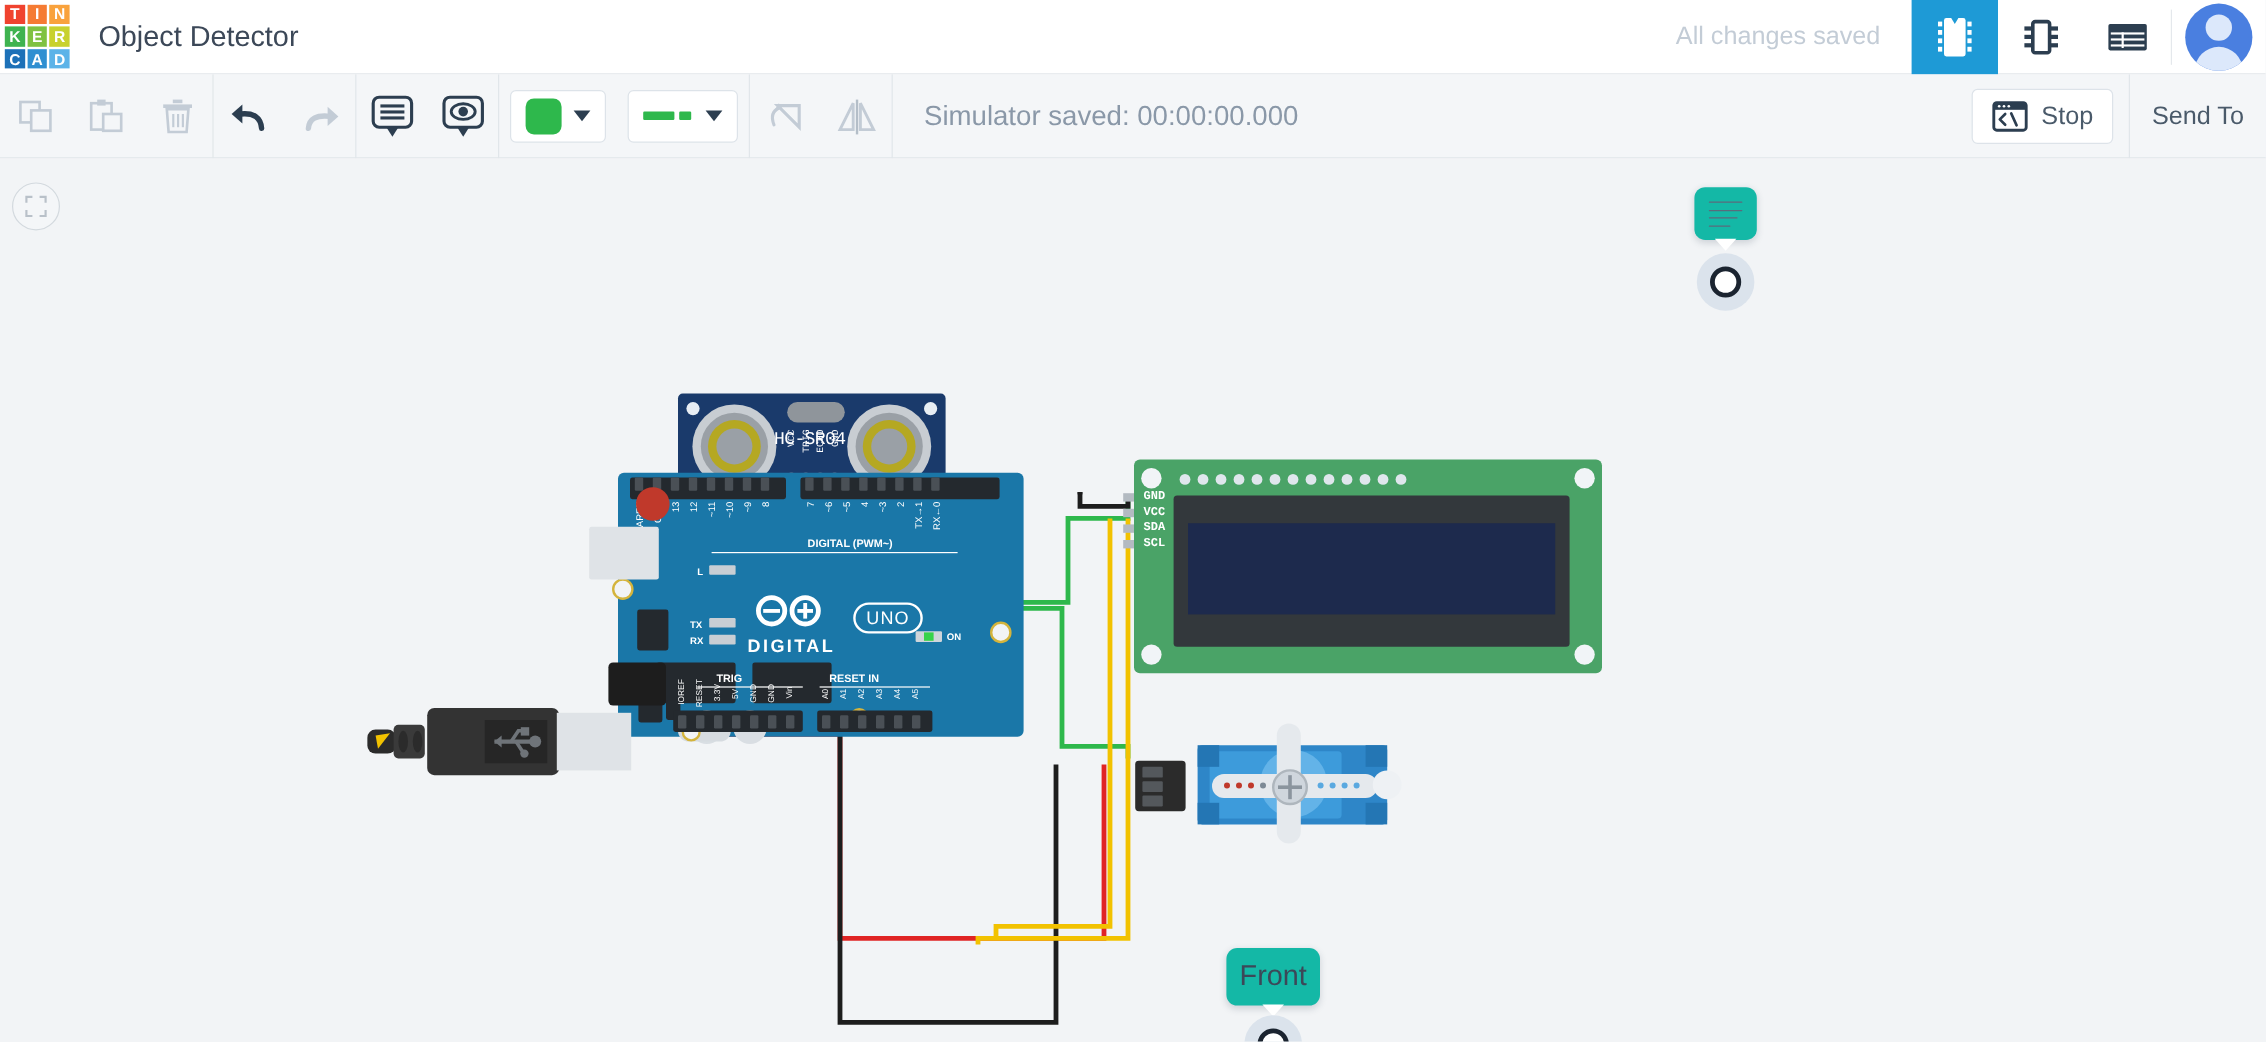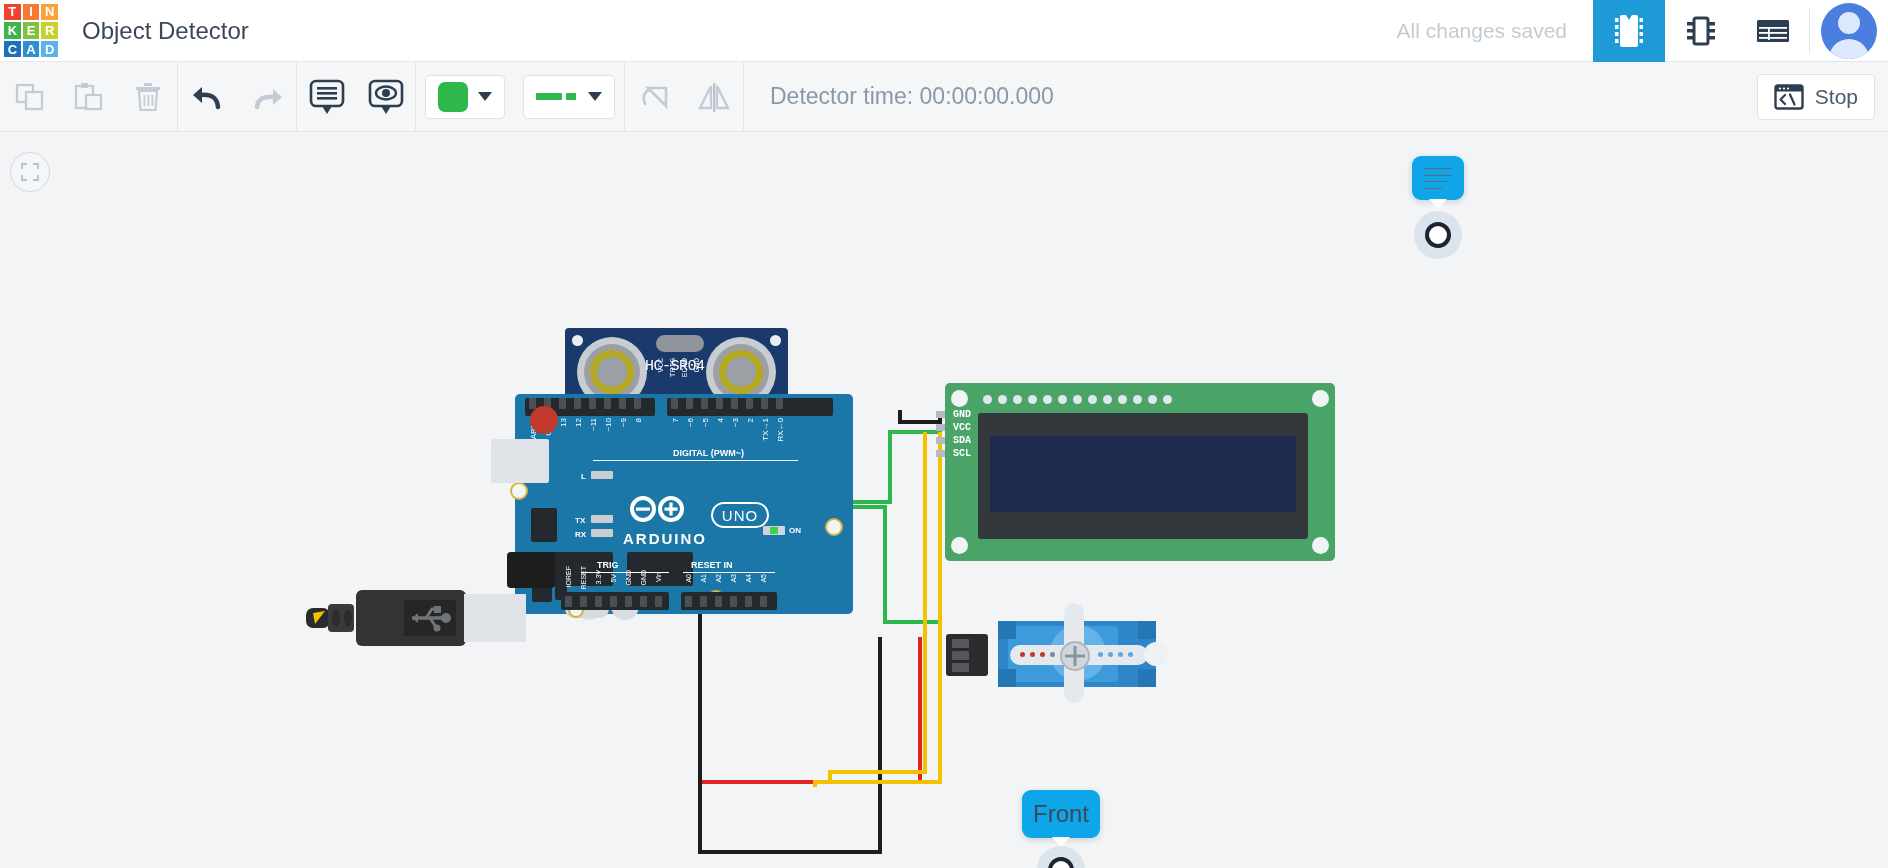--- a/index.html
+++ b/index.html
@@ -279,21 +279,21 @@
     background: #54585c; border-radius: 1px;
   }
   #servo-shaft {
     position: absolute; right: -12px; top: 21px; width: 24px; height: 24px;
     border-radius: 50%; background: #eef1f4;
   }
   
   #usb { position: absolute; left: 306px; top: 448px; }
   
   .callout {
-    position: absolute; background: #0ea5e9; border-radius: 9px;
+    position: absolute; background: #14b8a6; border-radius: 9px;
     box-shadow: 0 2px 6px rgba(40,55,75,0.18);
     display: flex; align-items: center; justify-content: center;
     cursor: pointer;
   }
   .callout::after {
     content: ""; position: absolute; bottom: -9px; left: 50%;
     margin-left: -9px; width: 0; height: 0;
     border-left: 9px solid transparent; border-right: 9px solid transparent;
     border-top: 10px solid #fff;
   }
@@ -468,37 +468,40 @@
   <div class="tb-btn">
     <svg width="38" height="38" viewBox="0 0 38 38">
       <path d="M16 8 L16 30 L5 30 Z" fill="none" stroke="#c3ccd6" stroke-width="2.4"></path>
       <path d="M22 8 L22 30 L33 30 Z" fill="none" stroke="#c3ccd6" stroke-width="2.4"></path>
       <rect x="18.2" y="5" width="2" height="29" fill="#b4bec8"></rect>
     </svg>
   </div>
 
   <div class="tb-sep"></div>
 
-  <div id="sim-time">Detector time: 00:00:00.000</div>
+  <div id="sim-time">Simulator saved: 00:00:00.000</div>
 
   <div id="right-tools">
     <div id="code-btn">
       <svg width="30" height="26" viewBox="0 0 30 26">
         <rect x="1.5" y="1.5" width="27" height="23" rx="2.5" fill="none" stroke="#2c3e50" stroke-width="2.4"></rect>
         <rect x="1.5" y="1.5" width="27" height="6" fill="#2c3e50"></rect>
         <circle cx="6" cy="4.5" r="1.1" fill="#ffffff"></circle>
         <circle cx="10" cy="4.5" r="1.1" fill="#ffffff"></circle>
         <circle cx="14" cy="4.5" r="1.1" fill="#ffffff"></circle>
         <path d="M11 11 L6.5 15.5 L11 20" fill="none" stroke="#2c3e50" stroke-width="2.2" stroke-linecap="round" stroke-linejoin="round"></path>
         <path d="M16 10.5 L20.5 20.5" fill="none" stroke="#2c3e50" stroke-width="2.2" stroke-linecap="round"></path>
       </svg>
       <span>Stop</span>
     </div>
 
 
+    <div id="sendto-btn">
+      <span>Send To</span>
+    </div>
   </div>
 </div>
 
 <div id="canvas">
 
   <div id="fit-btn">
     <svg width="20" height="20" viewBox="0 0 20 20">
       <path d="M2 7 L2 2 L7 2" fill="none" stroke="#b9c1c9" stroke-width="1.8"></path>
       <path d="M13 2 L18 2 L18 7" fill="none" stroke="#b9c1c9" stroke-width="1.8"></path>
       <path d="M18 13 L18 18 L13 18" fill="none" stroke="#b9c1c9" stroke-width="1.8"></path>
@@ -648,21 +651,21 @@
     <div class="ard-line" style="left:78px;top:66px;width:205px;"></div>
 
     <svg id="inf-logo" viewBox="0 0 72 30">
       <circle cx="20" cy="15" r="11" fill="none" stroke="#ffffff" stroke-width="4"></circle>
       <circle cx="48" cy="15" r="11" fill="none" stroke="#ffffff" stroke-width="4"></circle>
       <rect x="13" y="13.5" width="14" height="3.2" fill="#ffffff"></rect>
       <rect x="46.4" y="8.5" width="3.2" height="13" fill="#ffffff"></rect>
       <rect x="41.5" y="13.5" width="13" height="3.2" fill="#ffffff"></rect>
     </svg>
     <div id="uno-badge">UNO</div>
-    <div id="arduino-word">ARDUINO</div>
+    <div id="arduino-word">DIGITAL</div>
 
     <div class="led-txt" style="left:66px;top:78px;">L</div>
     <div class="led-strip" style="left:76px;top:77px;"></div>
     <div class="led-txt" style="left:60px;top:122px;">TX</div>
     <div class="led-strip" style="left:76px;top:121px;"></div>
     <div class="led-txt" style="left:60px;top:136px;">RX</div>
     <div class="led-strip" style="left:76px;top:135px;"></div>
 
     <div id="on-led"></div>
     <div class="led-txt" style="left:274px;top:132px;">ON</div>

